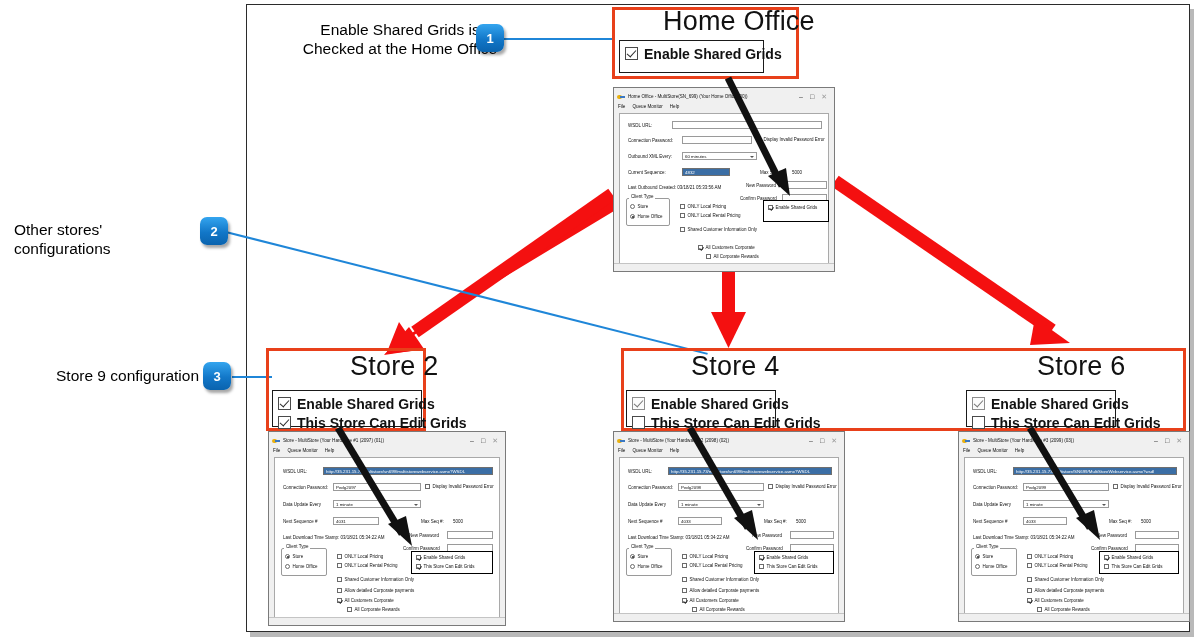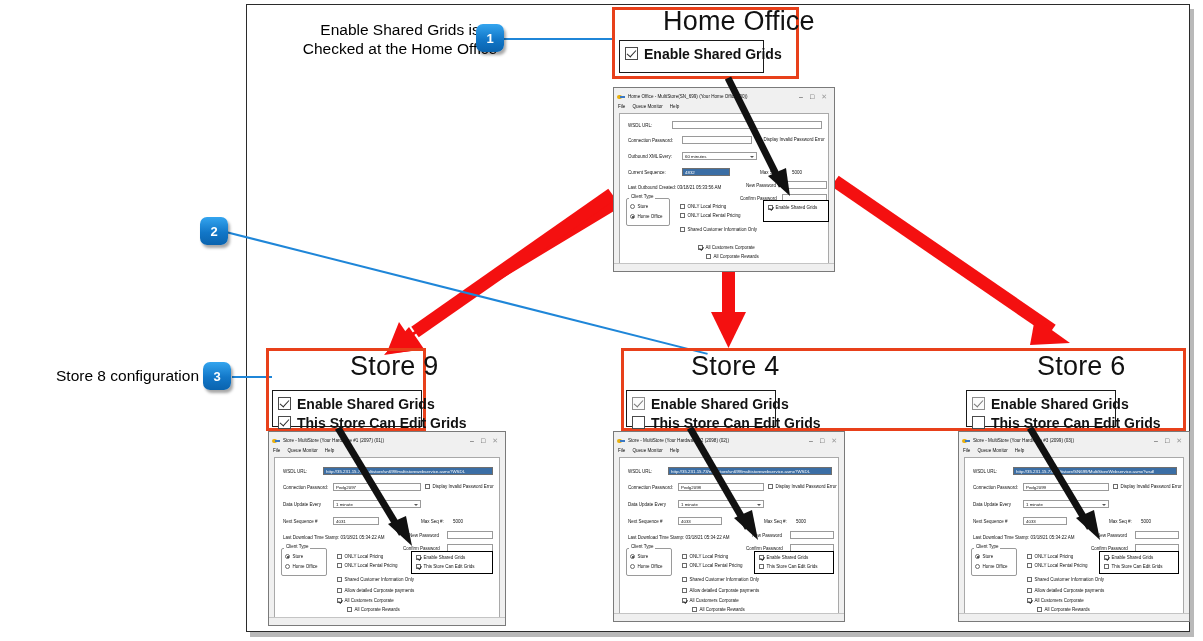--- a/index.html
+++ b/index.html
@@ -122,39 +122,40 @@
       <path d="M835,181 L1052,330" stroke="#f41010" stroke-width="13" stroke-linecap="butt"></path>
       <polygon points="1035,318 1070,343 1030,345" fill="#f41010"></polygon>
     </g>
   </svg>
 
   <div class="callout-text" style="left:284px;top:20px;width:232px;">Enable Shared Grids is
 Checked at the Home Office</div>
   <div class="leader" style="left:504px;top:38px;width:108px;"></div>
   <div class="callout-badge" style="left:476px;top:24px;">1</div>
 
+  <div class="callout-text" style="left:14px;top:220px;width:180px;text-align:left;">Other stores' configurations</div>
   <div class="leader" style="left:226px;top:231px;width:497px;transform:rotate(14.2deg);"></div>
   <div class="callout-badge" style="left:200px;top:217px;">2</div>
 
   <div class="callout-text" style="left:56px;top:366px;width:140px;text-align:left;"></div>
-  <div class="callout-text" style="left:56px;top:366px;width:145px;text-align:left;">Store 8 configuration</div>
+  <div class="callout-text" style="left:56px;top:366px;width:145px;text-align:left;">Store 9 configuration</div>
   <div class="leader" style="left:232px;top:376px;width:40px;"></div>
   <div class="callout-badge" style="left:203px;top:362px;">3</div>
 
   <div class="hl-box" style="left:612px;top:7px;width:187px;height:72px;"></div>
   <div class="big-title" style="left:663px;top:6px;">Home Office</div>
   <div class="cb-group" style="left:619px;top:40px;width:145px;height:33px;">
     <div class="cb-row">
       <span class="cb checked"></span>
       <span class="lbl">Enable Shared Grids</span>
     </div>
   </div>
 
   <div class="hl-box" style="left:266px;top:348px;width:160px;height:83px;"></div>
-  <div class="big-title" style="left:350px;top:351px;">Store 9</div>
+  <div class="big-title" style="left:350px;top:351px;">Store 2</div>
   <div class="cb-group" style="left:272px;top:390px;width:150px;height:37px;">
     <div class="cb-row">
       <span class="cb checked"></span>
       <span class="lbl">Enable Shared Grids</span>
     </div>
     <div class="cb-row">
       <span class="cb checked"></span>
       <span class="lbl">This Store Can Edit Grids</span>
     </div>
   </div>

